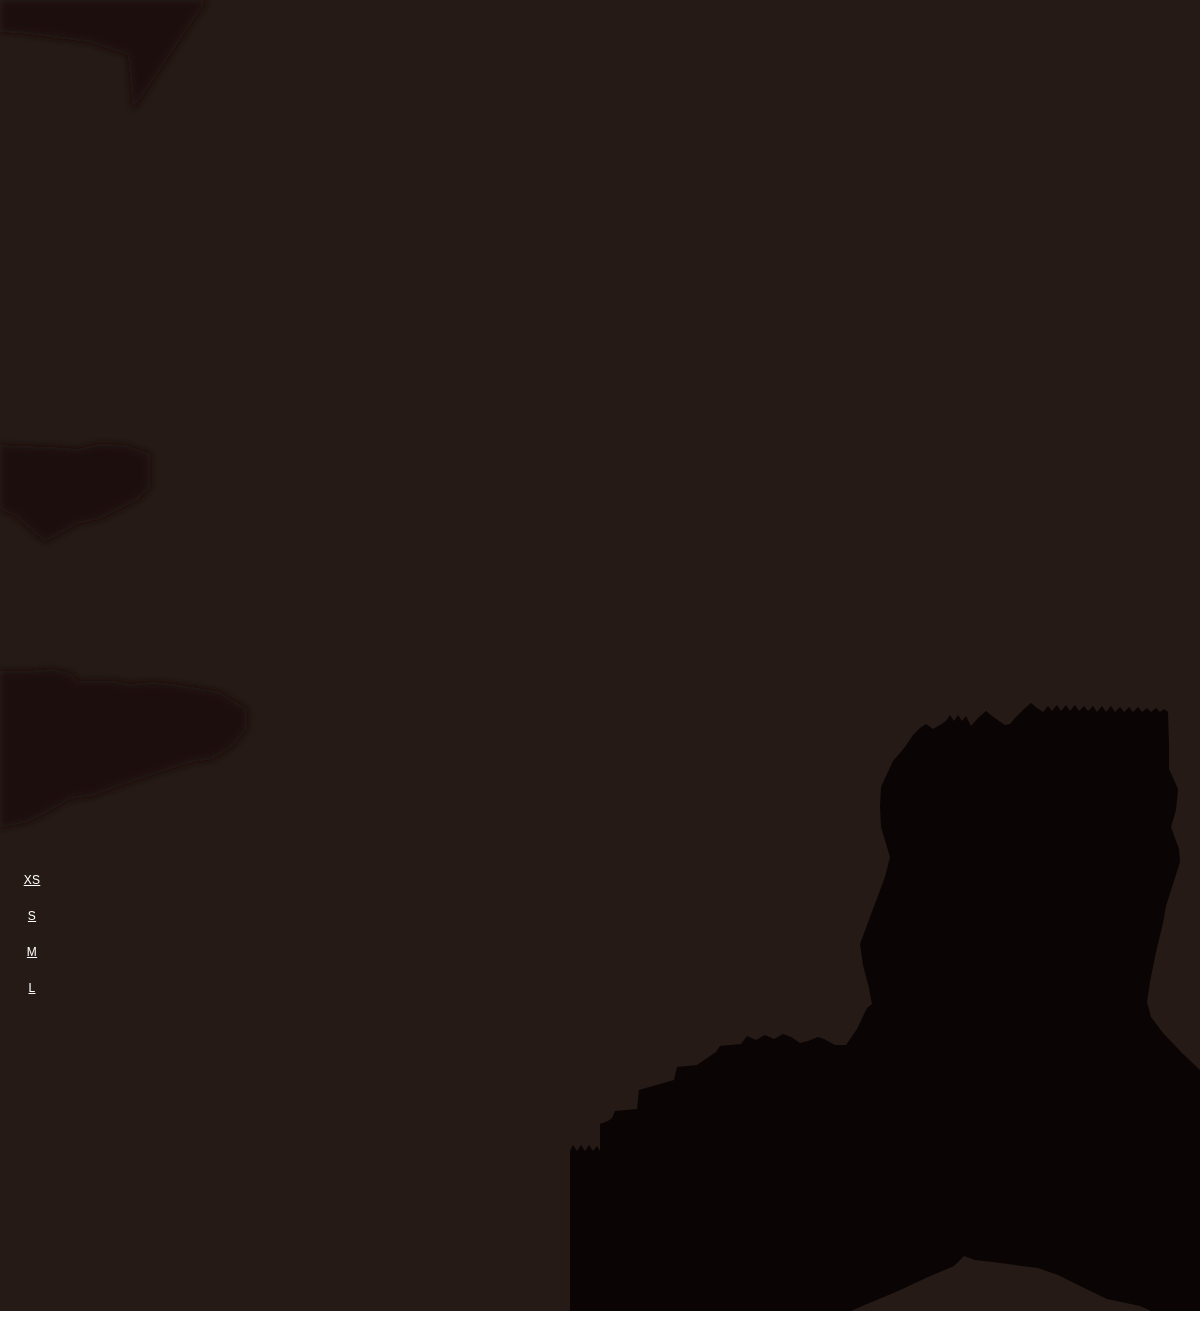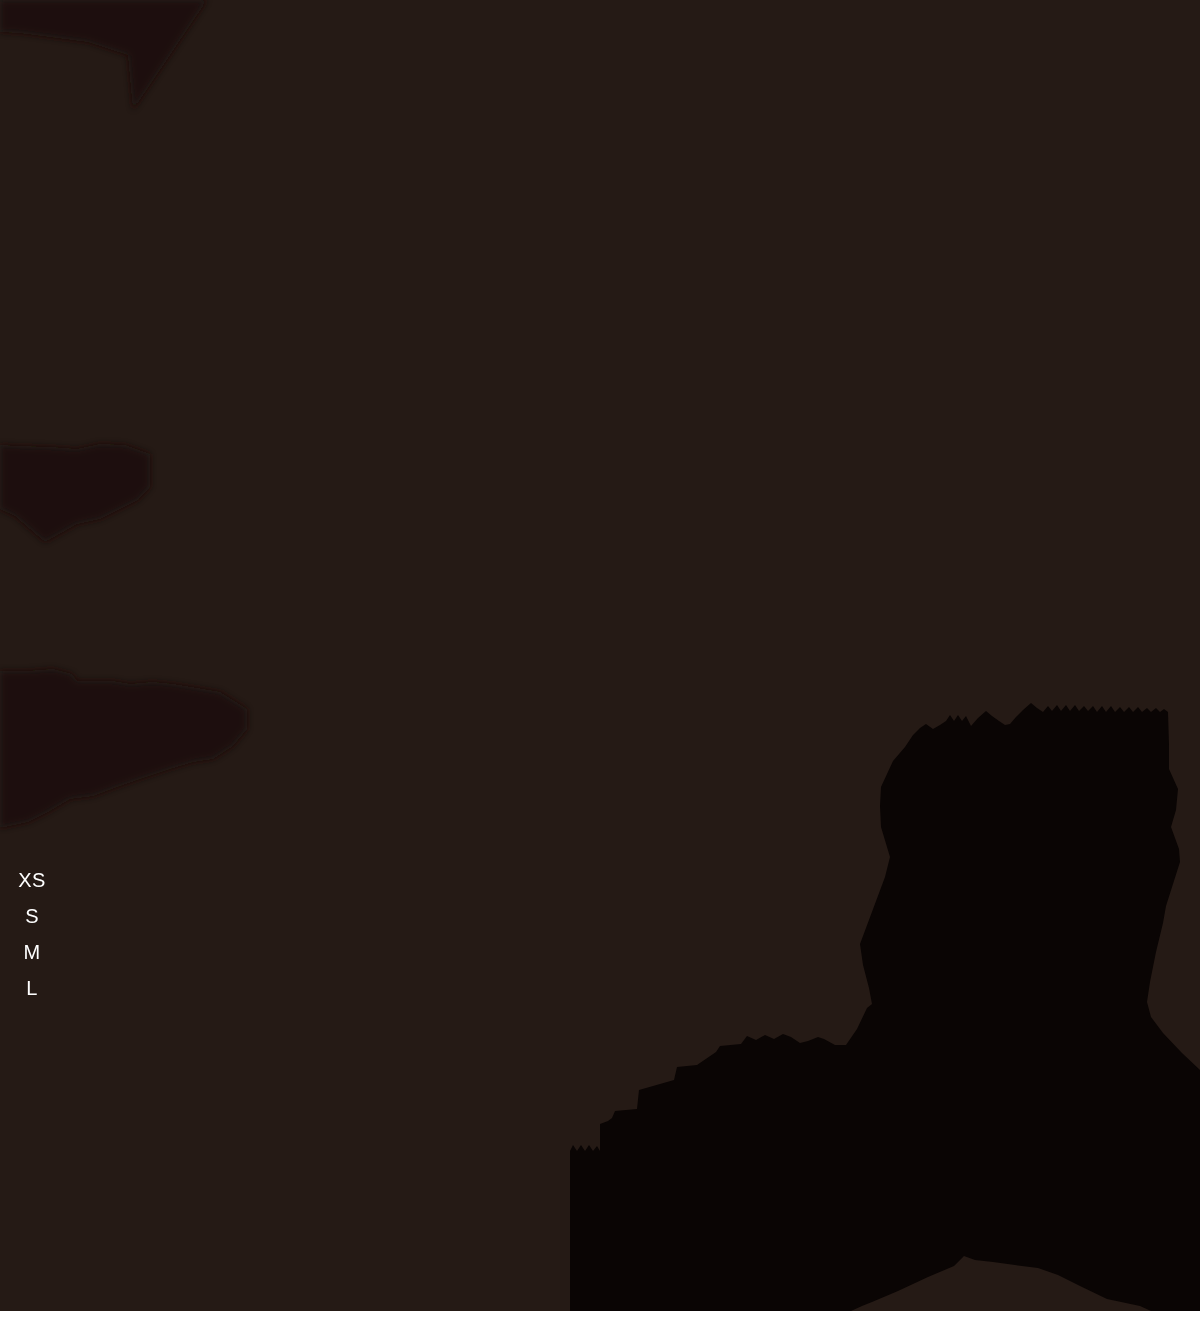--- a/index.html
+++ b/index.html
@@ -21,22 +21,23 @@
   .silhouette{fill:var(--silhouette);}
   .sizes{
     position:absolute;left:17px;top:862px;width:30px;
     display:flex;flex-direction:column;align-items:center;z-index:5;
   }
   .size{
     display:flex;align-items:center;justify-content:center;
     width:30px;height:36px;
     background:transparent;border:none;outline:none;
     color:var(--size-label);font-family:"Liberation Sans", sans-serif;
-    font-size:20px;font-weight:400;letter-spacing:.3px;line-height:1;
+    font-size:12px;font-weight:400;letter-spacing:.3px;line-height:1;
     cursor:pointer;
+    text-decoration:underline;
   }
   .bottom-bar{
     position:absolute;left:0;top:1311px;width:1200px;height:25px;
     background:var(--bottom-bar);
   }
 </style>
 </head>
 <body>
 
 <div class="stage">

